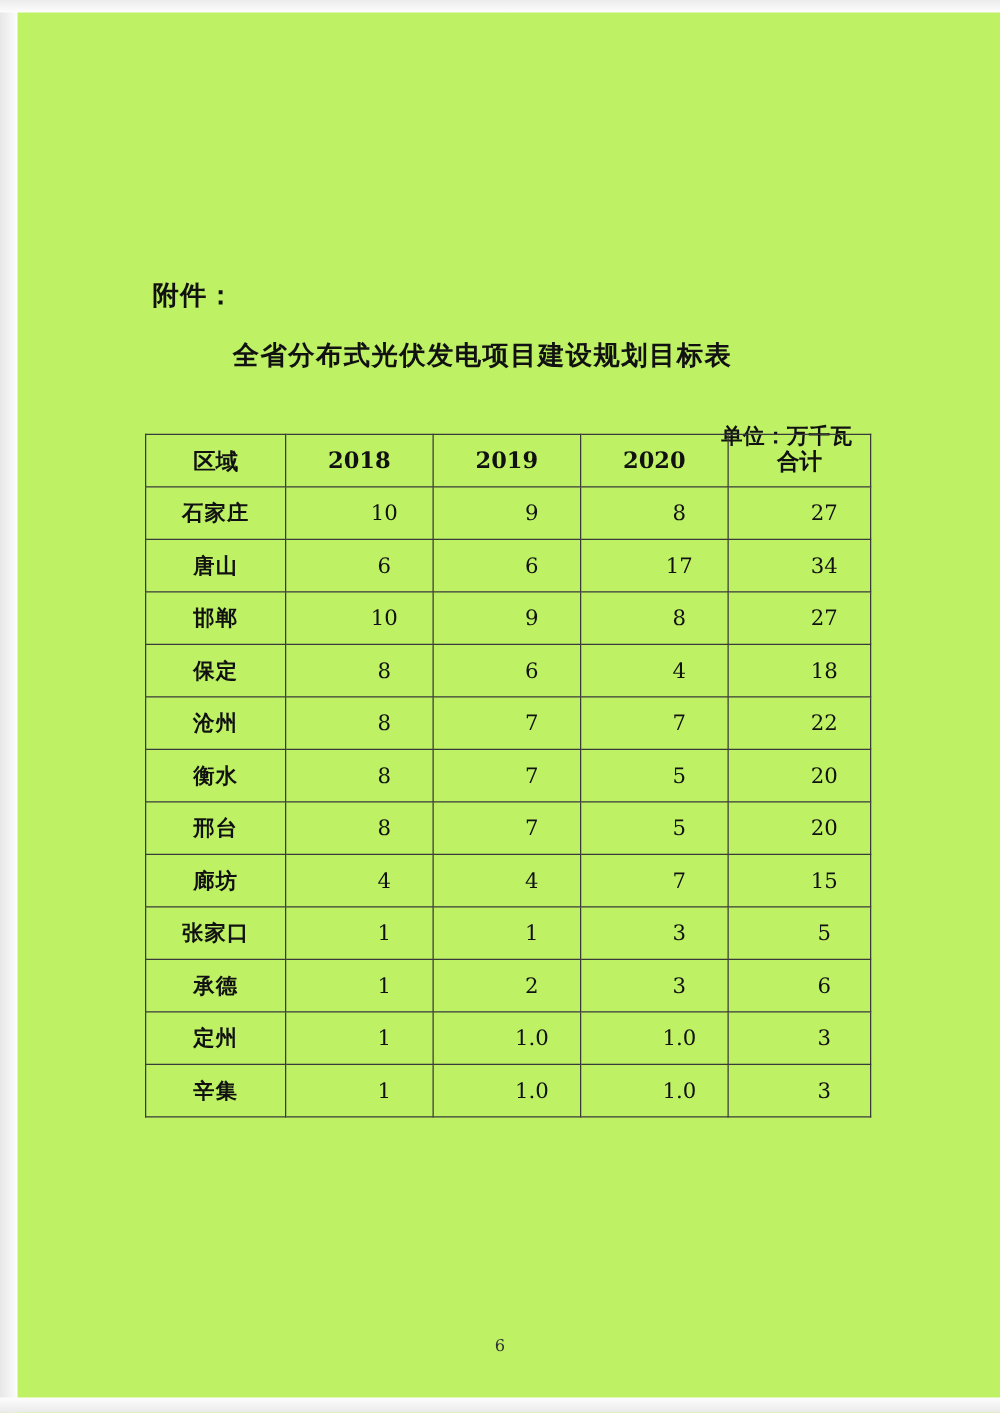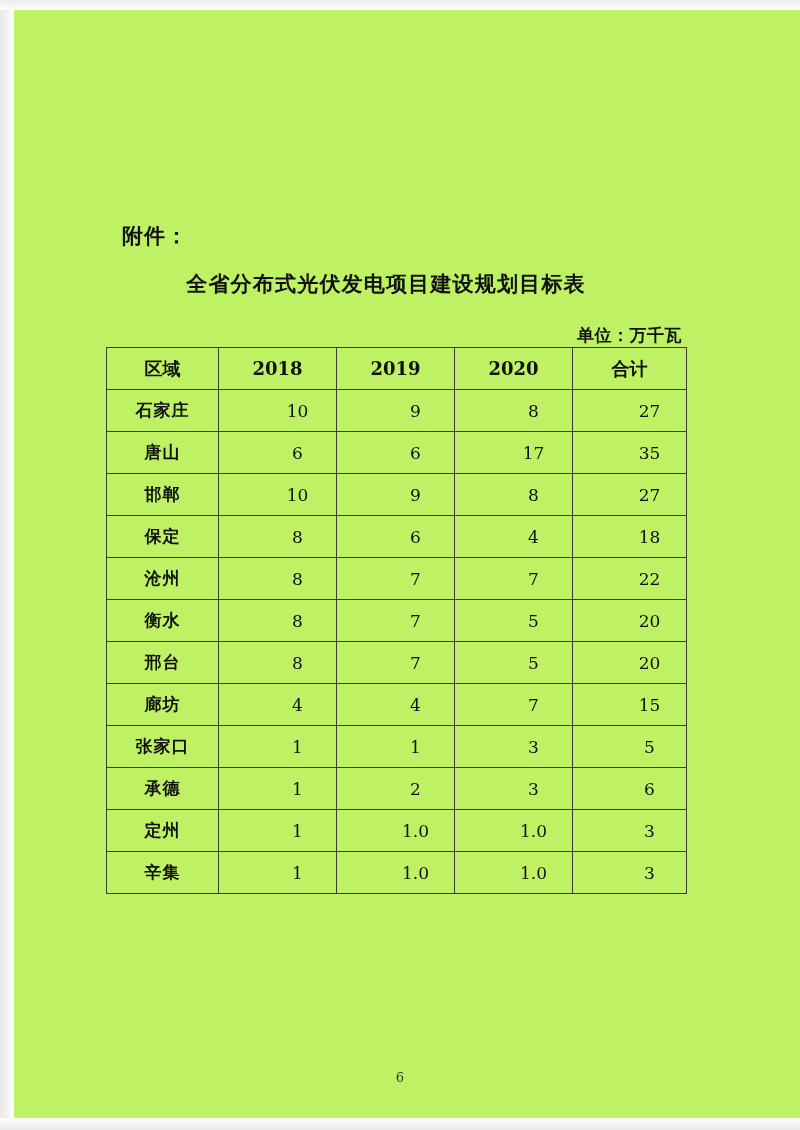--- a/index.html
+++ b/index.html
@@ -59,29 +59,29 @@
     width: 772px;
     text-align: center;
     font-size: 21px;
     font-weight: bold;
     letter-spacing: 1.2px;
   }
 
   .unit-label {
     position: absolute;
     right: 118px;
-    top: 324px;
+    top: 337px;
     font-size: 17px;
     font-weight: bold;
     letter-spacing: 0.5px;
   }
 
   table.data-table {
     position: absolute;
-    left: 106px;
+    left: 116px;
     top: 347px;
     width: 570px;
     border-collapse: collapse;
     table-layout: fixed;
   }
   table.data-table th,
   table.data-table td {
     border: 1px solid #3a3a3a;
     height: 41px;
     text-align: center;
@@ -163,21 +163,21 @@
         <td class="num-cell">10</td>
         <td class="num-cell">9</td>
         <td class="num-cell">8</td>
         <td class="num-cell">27</td>
       </tr>
       <tr>
         <td class="region-cell">唐山</td>
         <td class="num-cell">6</td>
         <td class="num-cell">6</td>
         <td class="num-cell">17</td>
-        <td class="num-cell">35</td>
+        <td class="num-cell">34</td>
       </tr>
       <tr>
         <td class="region-cell">邯郸</td>
         <td class="num-cell">10</td>
         <td class="num-cell">9</td>
         <td class="num-cell">8</td>
         <td class="num-cell">27</td>
       </tr>
       <tr>
         <td class="region-cell">保定</td>

